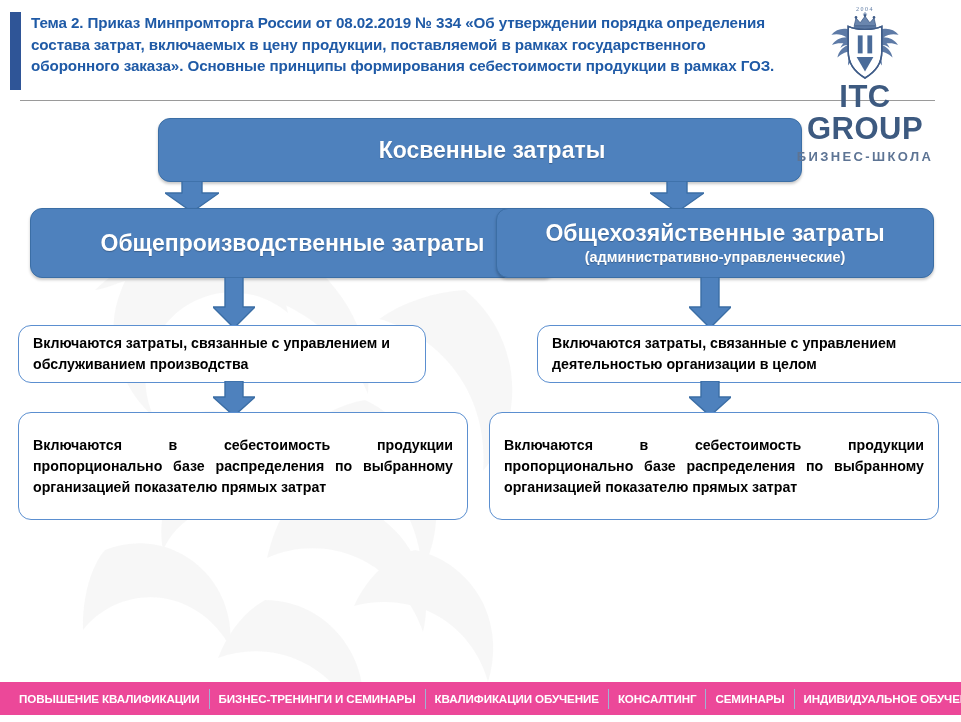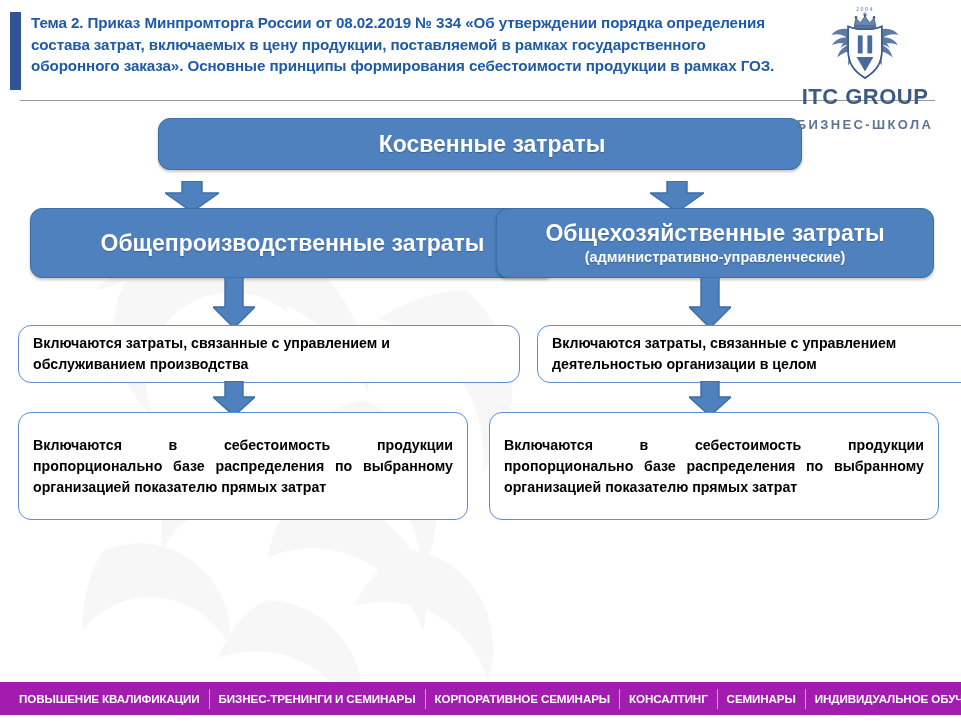--- a/index.html
+++ b/index.html
@@ -78,21 +78,21 @@
   .logo {
     position: absolute;
     right: 12px;
     top: 4px;
     width: 168px;
     text-align: center;
     z-index: 4;
   }
   .logo-crest { width: 96px; height: 76px; margin: 0 auto; display:block; }
   .logo-name {
-    font-size: 22px;
+    font-size: 31px;
     font-weight: bold;
     color: #3d5a80;
     letter-spacing: 0.5px;
     line-height: 32px;
     margin-top: 1px;
     font-family: "Liberation Sans", sans-serif;
   }
   .logo-sub {
     font-size: 13px;
     color: #5d7494;
@@ -148,24 +148,24 @@
     font-weight: bold;
     line-height: 21px;
     padding: 0 14px;
     width: 100%;
     box-sizing: border-box;
   }
   .just { text-align: justify; text-align-last: left; }
   .left { text-align: left; }
 
   
-  #node-root      { left:158px; top:118px; width:644px; height:52px;padding-left:24px; }
+  #node-root      { left:158px; top:118px; width:644px; height:64px;padding-left:24px; }
   #node-ovp       { left: 30px; top:208px; width:525px; height:70px; }
   #node-ovh       { left:496px; top:208px; width:438px; height:70px; }
-  #node-ovp-d1    { left: 18px; top:325px; width:502px; height:58px; }
+  #node-ovp-d1    { left: 18px; top:325px; width:408px; height:58px; }
   #node-ovh-d1    { left:489px; top:325px; width:450px; height:58px;margin-left:48px; }
   #node-ovp-d2    { left: 18px; top:412px; width:450px; height:108px; }
   #node-ovh-d2    { left:489px; top:412px; width:450px; height:108px; }
 
   
   .arrow {
     position: absolute;
     display: block;
   }
   .arrow svg { display:block; width:100%; height:100%; }
@@ -177,21 +177,21 @@
   #arrow-ovp-2      { left:213px; top:381px; width:42px; height:36px; }
   #arrow-ovh-2      { left:689px; top:381px; width:42px; height:36px; }
 
   
   .footer {
     position: absolute;
     left: 0;
     top: 682px;
     width: 961px;
     height: 33px;
-    background: #a21caf;
+    background: #ec4899;
     z-index: 5;
     display: flex;
     align-items: center;
     justify-content: center;
   }
   .footer-inner {
     display: flex;
     align-items: center;
     width: 100%;
     padding: 0 10px;
@@ -348,21 +348,21 @@
     </div>
 
   </div>
 
   <div class="footer">
     <div class="footer-inner" id="footer-inner">
         <div class="footer-item">ПОВЫШЕНИЕ КВАЛИФИКАЦИИ</div>
         <div class="footer-sep"></div>
         <div class="footer-item">БИЗНЕС-ТРЕНИНГИ И СЕМИНАРЫ</div>
         <div class="footer-sep"></div>
-        <div class="footer-item">КОРПОРАТИВНОЕ СЕМИНАРЫ</div>
+        <div class="footer-item">КВАЛИФИКАЦИИ ОБУЧЕНИЕ</div>
         <div class="footer-sep"></div>
         <div class="footer-item">КОНСАЛТИНГ</div>
         <div class="footer-sep"></div>
         <div class="footer-item">СЕМИНАРЫ</div>
         <div class="footer-sep"></div>
         <div class="footer-item">ИНДИВИДУАЛЬНОЕ ОБУЧЕНИЕ</div>
       </div>
   </div>
   <div class="footer-bottom-strip"></div>
 

